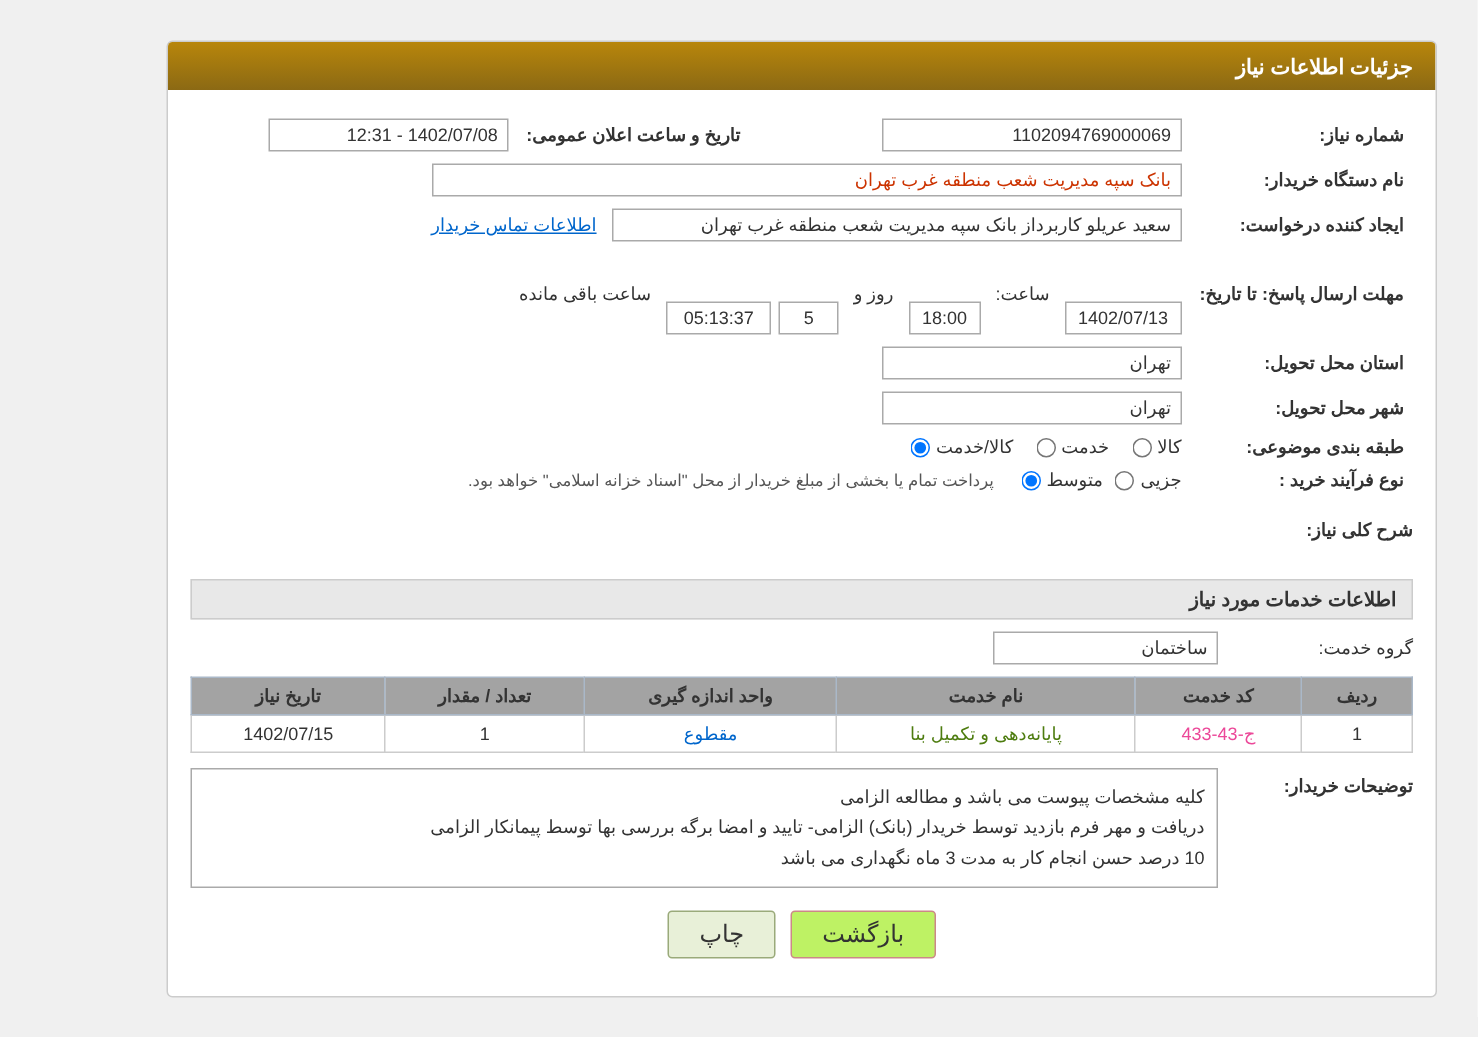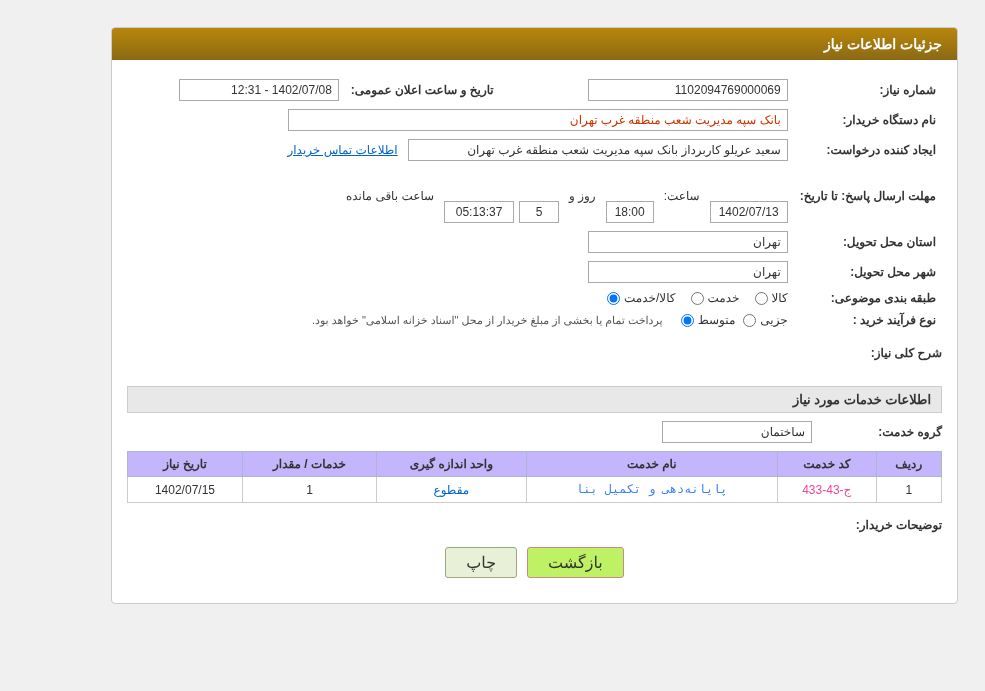--- a/index.html
+++ b/index.html
@@ -110,21 +110,21 @@
       margin: 26px 0 8px 0;
       text-align: right;
     }
     .services-table {
       width: 100%;
       border-collapse: collapse;
       margin-bottom: 10px;
       font-size: 12px;
     }
     .services-table th {
-      background: #c4b5fd;
+      background: #a3a3a3;
       border: 1px solid #aab8c8;
       padding: 5px 8px;
       text-align: center;
       font-weight: bold;
     }
     .services-table td {
       border: 1px solid #ccc;
       padding: 5px 8px;
       text-align: center;
     }
@@ -162,21 +162,21 @@
     }
     .sharhkoli-content {
       flex: 1;
     }
     .group-row {
       display: flex;
       align-items: center;
       margin-bottom: 8px;
     }
     .group-label {
-      font-weight: bold;
+      font-weight: normal;
       width: 130px;
       flex-shrink: 0;
     }
     .buttons-row {
       display: flex;
       justify-content: center;
       gap: 10px;
       margin-top: 15px;
       padding-bottom: 10px;
     }
@@ -328,38 +328,43 @@
         <span class="input-box" style="min-width:150px;">ساختمان</span>
       </div>
 
       <table class="services-table">
         <thead>
           <tr>
             <th>ردیف</th>
             <th>کد خدمت</th>
             <th>نام خدمت</th>
             <th>واحد اندازه گیری</th>
-            <th>خدمات / مقدار</th>
+            <th>تعداد / مقدار</th>
             <th>تاریخ نیاز</th>
           </tr>
         </thead>
         <tbody id="services-tbody">
         <tr>
       <td>1</td>
       <td style="color:#ec4899;">ج-43-433</td>
-      <td style="color:#3b82f6;font-family:Liberation Mono, monospace;">پایانه‌دهی و تکمیل بنا</td>
+      <td style="color:#4d7c0f;">پایانه‌دهی و تکمیل بنا</td>
       <td style="color:#0066cc;">مقطوع</td>
       <td>1</td>
       <td>1402/07/15</td>
     </tr>
           </tbody>
       </table>
 
       <div class="sharhkoli-row">
         <div class="sharhkoli-label" style="font-weight:bold; padding-top:5px;">توضیحات خریدار:</div>
+        <div class="sharhkoli-content">
+          <div class="notes-box" style="white-space: pre-line;">کلیه مشخصات پیوست می باشد و مطالعه الزامی
+دریافت و مهر فرم بازدید توسط خریدار (بانک) الزامی- تایید و امضا برگه بررسی بها توسط پیمانکار الزامی
+10 درصد حسن انجام کار به مدت 3 ماه نگهداری می باشد</div>
+        </div>
       </div>
 
       <div class="buttons-row">
         <button class="btn btn-back">بازگشت</button>
         <button class="btn btn-print">چاپ</button>
       </div>
 
     </div>
   </div>
 </div>

